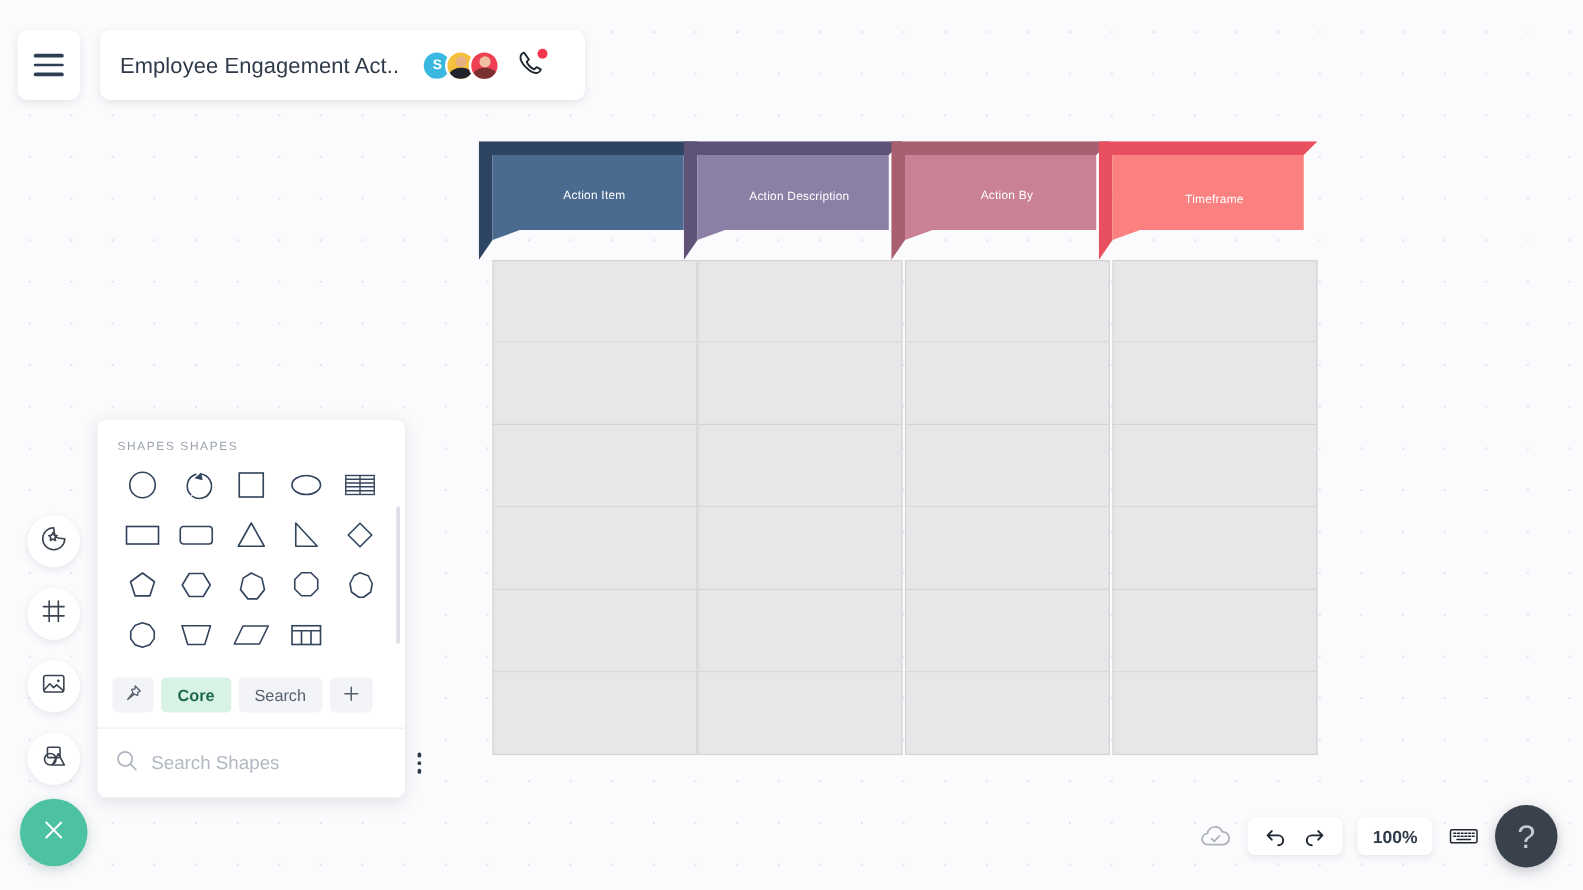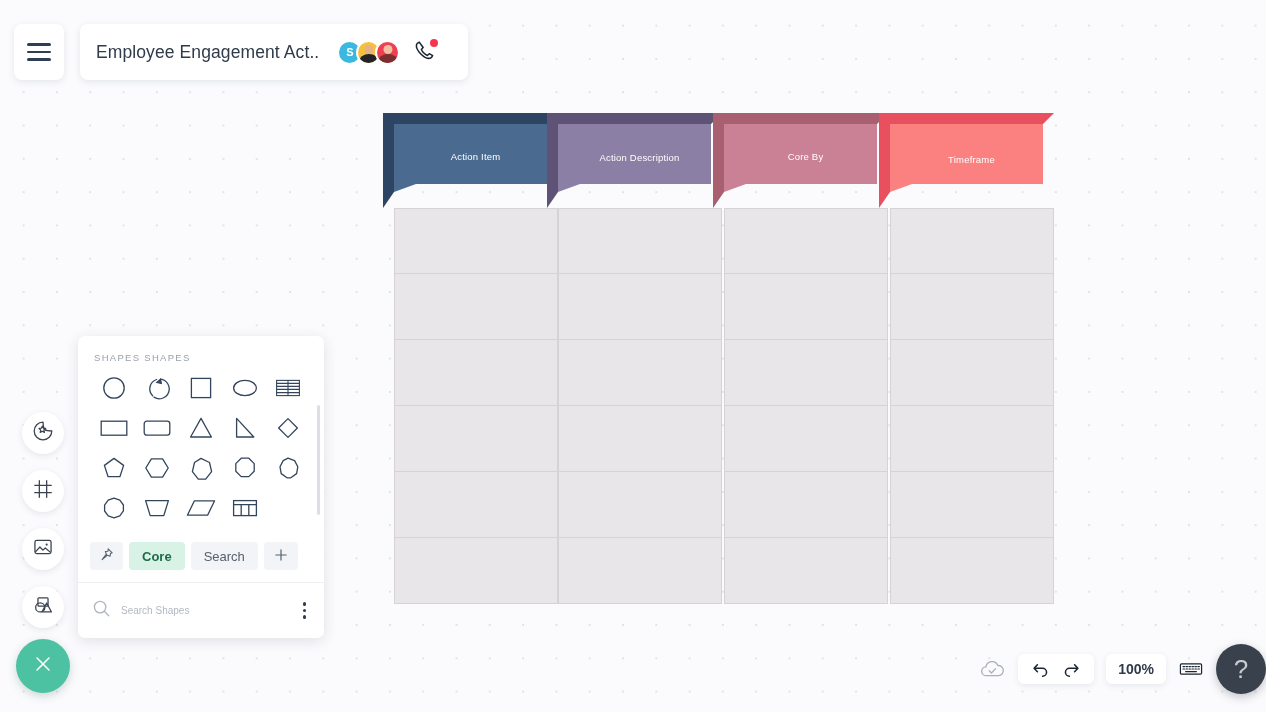--- a/index.html
+++ b/index.html
@@ -132,21 +132,21 @@
   }
   .cat-chip.active { background: #d9f2e6; color: #1d6b4c; font-weight: 600; }
   .cat-chip.icon-chip { padding: 0 9px; }
   #search-row {
     border-top: 1px solid #edeff2;
     height: 56px; display: flex; align-items: center;
     padding: 0 14px; gap: 10px;
   }
   #search-input {
     border: none; outline: none; flex: 1;
-    font-size: 10px; color: #a9b0ba;
+    font-size: 15px; color: #a9b0ba;
     font-family: "Liberation Sans", sans-serif;
     background: transparent;
   }
   #search-input::placeholder { color: #b2b8c2; }
   #panel-more { display: flex; flex-direction: column; gap: 3px; cursor: pointer; padding: 4px; }
   #panel-more i { width: 3.4px; height: 3.4px; border-radius: 50%; background: #2f3a4a; display: block; }
 
   
   #lane-board { position: absolute; left: 383px; top: 113px; z-index: 10; }
   .lane { position: absolute; top: 0; text-align: right; }
@@ -173,21 +173,21 @@
     position: absolute; left: 16px; bottom: 19px;
     width: 54px; height: 54px; border-radius: 50%;
     background: #4cc2a2;
     box-shadow: 0 3px 10px rgba(40,80,70,.22);
     display: flex; align-items: center; justify-content: center;
     cursor: pointer; z-index: 30;
   }
 
   
   #bottom-right {
-    position: absolute; right: 0; bottom: 18px;
+    position: absolute; right: 20px; bottom: 18px;
     display: flex; align-items: center; gap: 12px; z-index: 30;
   }
   #cloud-status { cursor: pointer; line-height: 0; }
   .pill {
     background: #fff; border-radius: 6px;
     box-shadow: 0 2px 6px rgba(40,50,80,.09);
     height: 30px; display: flex; align-items: center;
   }
   #history-pill { gap: 4px; padding: 0 9px; }
   .hist-btn { cursor: pointer; padding: 3px 4px; line-height: 0; }
@@ -466,21 +466,21 @@
         <div class="lane-cell" style="height: 66px; background: rgb(233, 230, 233); border-color: rgb(214, 211, 214);"></div>
         <div class="lane-cell" style="height: 66px; background: rgb(233, 230, 233); border-color: rgb(214, 211, 214);"></div>
       </div>
     </div>
     <div class="lane" style="left: 330px; width: 175px;">
       <div class="ribbon" style="height: 95px;">
         <svg width="175" height="95" viewBox="0 0 175 95">
           <path fill="#a85f70" d="M0 0 H175 L164 11 H11 V79 L0 95 Z"></path>
           <path fill="#ca8095" d="M11 11 H164 V71 H33 L11 79 Z"></path>
         </svg>
-        <div class="ribbon-label">Core By</div>
+        <div class="ribbon-label">Action By</div>
       </div>
       <div class="lane-cells" style="width: 164px;">
         <div class="lane-cell" style="height: 66px; background: rgb(233, 230, 233); border-color: rgb(214, 211, 214);"></div>
         <div class="lane-cell" style="height: 66px; background: rgb(233, 230, 233); border-color: rgb(214, 211, 214);"></div>
         <div class="lane-cell" style="height: 66px; background: rgb(233, 230, 233); border-color: rgb(214, 211, 214);"></div>
         <div class="lane-cell" style="height: 66px; background: rgb(233, 230, 233); border-color: rgb(214, 211, 214);"></div>
         <div class="lane-cell" style="height: 66px; background: rgb(233, 230, 233); border-color: rgb(214, 211, 214);"></div>
         <div class="lane-cell" style="height: 66px; background: rgb(233, 230, 233); border-color: rgb(214, 211, 214);"></div>
       </div>
     </div>

